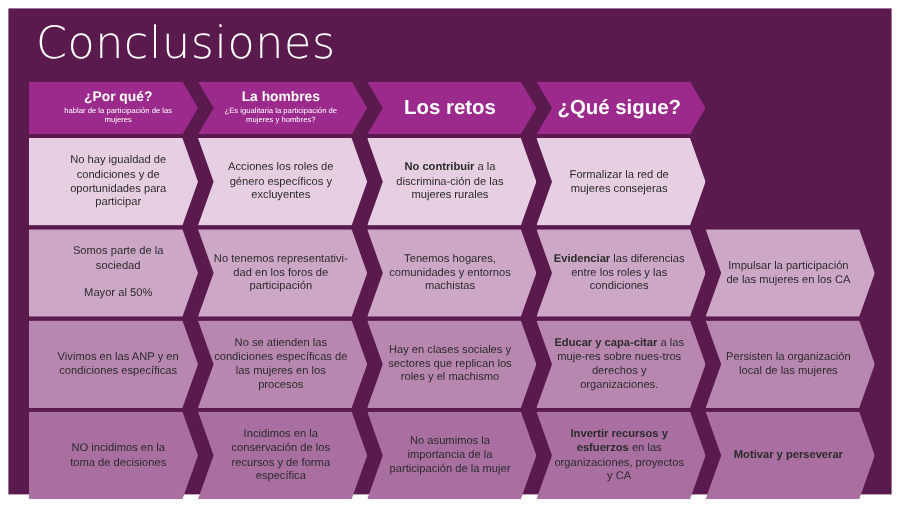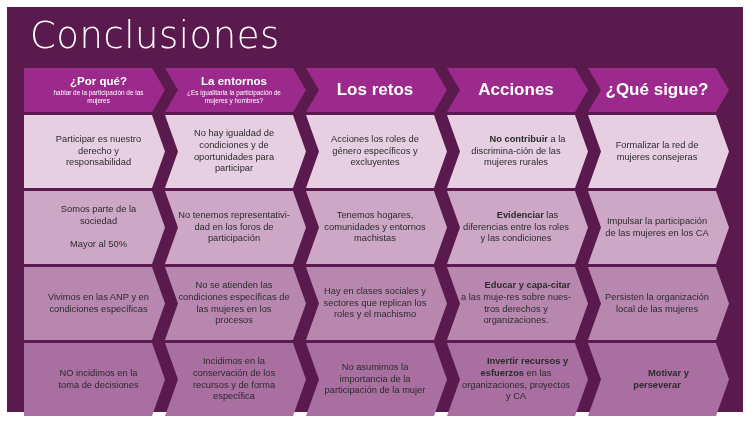--- a/index.html
+++ b/index.html
@@ -97,21 +97,21 @@
   .row-body .cell { height: 73px; }
   .row-body .chev {
     font-size: 9.3px;
     line-height: 1.27;
     color: #2b2b2b;
   }
   .tone-a .chev { background: #e6cfe2; }
   .tone-b .chev { background: #cda7c6; }
   .tone-c .chev { background: #b887b0; }
   .tone-d .chev { background: #a86fa0; }
-  .bold { font-weight: bold; margin-left: 23px; }
+  .bold { font-weight: bold; }
 </style>
 </head>
 <body>
 
 <div id="slide">
   <div class="frame-top"></div>
   <div class="frame-bottom"></div>
   <div class="frame-left"></div>
   <div class="frame-right"></div>
 
@@ -120,49 +120,39 @@
   <div id="grid">
     <div class="row row-head" id="header-row">
         <div class="cell">
           <div class="chev">
             <div class="head-main">¿Por qué?</div>
             <div class="head-sub">hablar de la participación de las mujeres</div>
           </div>
         </div>
         <div class="cell">
           <div class="chev">
-            <div class="head-main">La entornos</div>
+            <div class="head-main">La hombres</div>
             <div class="head-sub">¿Es igualitaria la participación de mujeres y hombres?</div>
           </div>
         </div>
         <div class="cell">
           <div class="chev head-big">
             <div class="head-main">Los retos</div>
-          </div>
-        </div>
-        <div class="cell">
-          <div class="chev head-big">
-            <div class="head-main">Acciones</div>
           </div>
         </div>
         <div class="cell">
           <div class="chev head-big">
             <div class="head-main">¿Qué sigue?</div>
           </div>
         </div>
       </div>
     <div id="body-rows">
         <div class="row row-body tone-a">
           <div class="cell">
             <div class="chev">
-              <div><span>Participar es nuestro derecho y responsabilidad</span></div>
-            </div>
-          </div>
-          <div class="cell">
-            <div class="chev">
               <div><span>No hay igualdad de condiciones y de oportunidades para participar</span></div>
             </div>
           </div>
           <div class="cell">
             <div class="chev">
               <div><span>Acciones los roles de género específicos y excluyentes</span></div>
             </div>
           </div>
           <div class="cell">
             <div class="chev">

